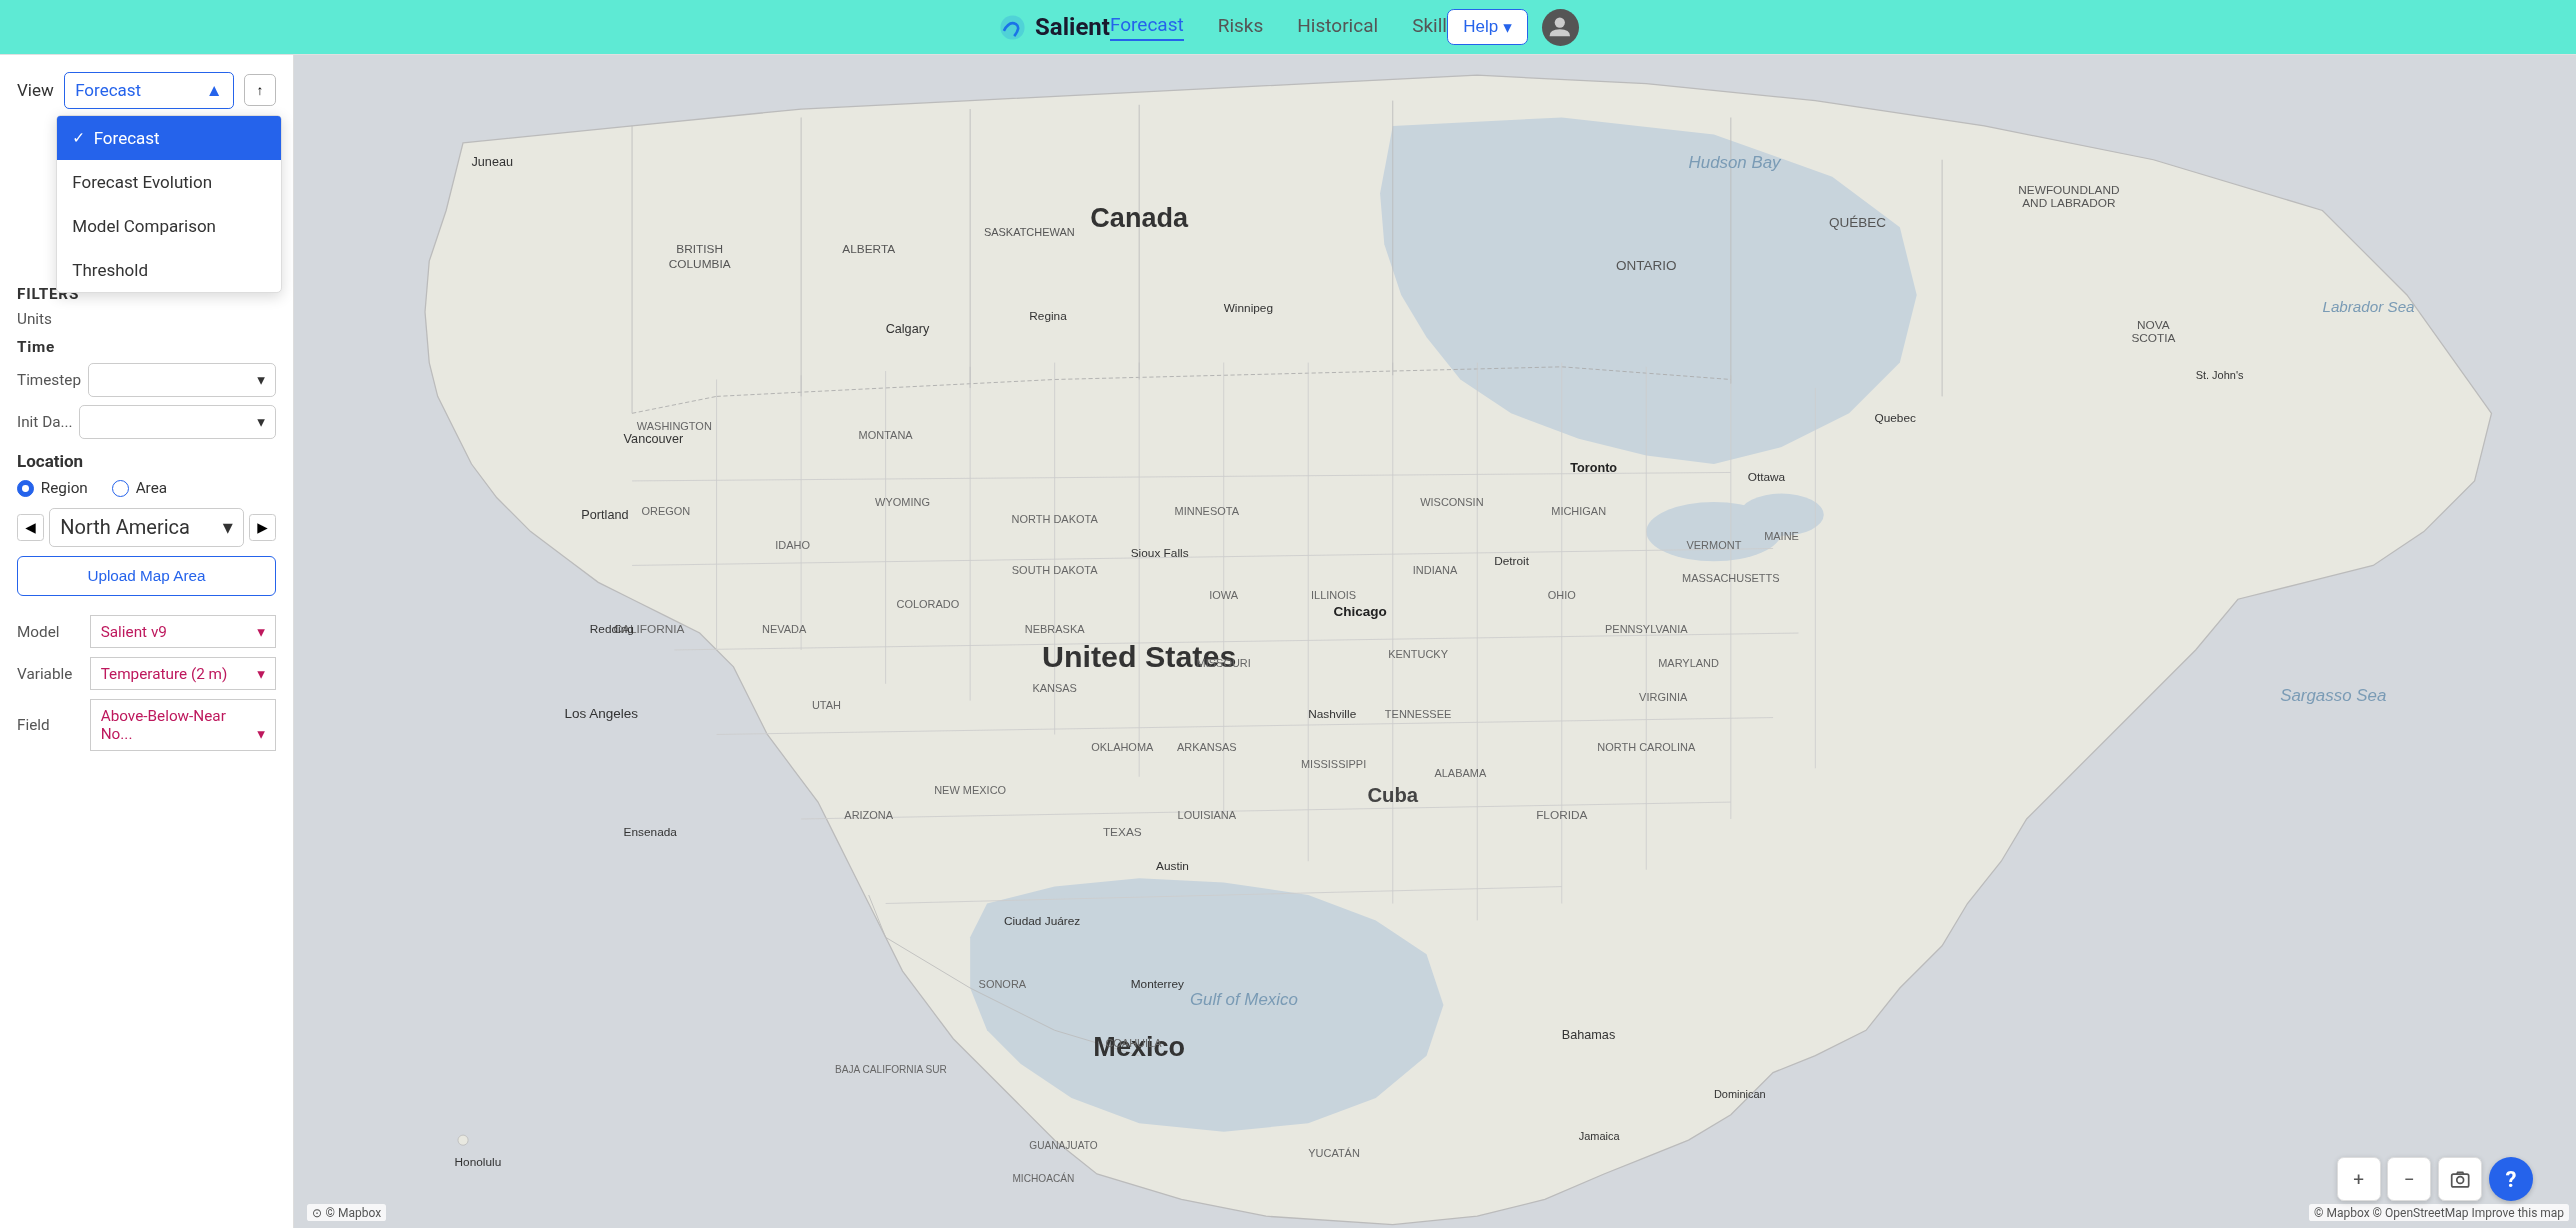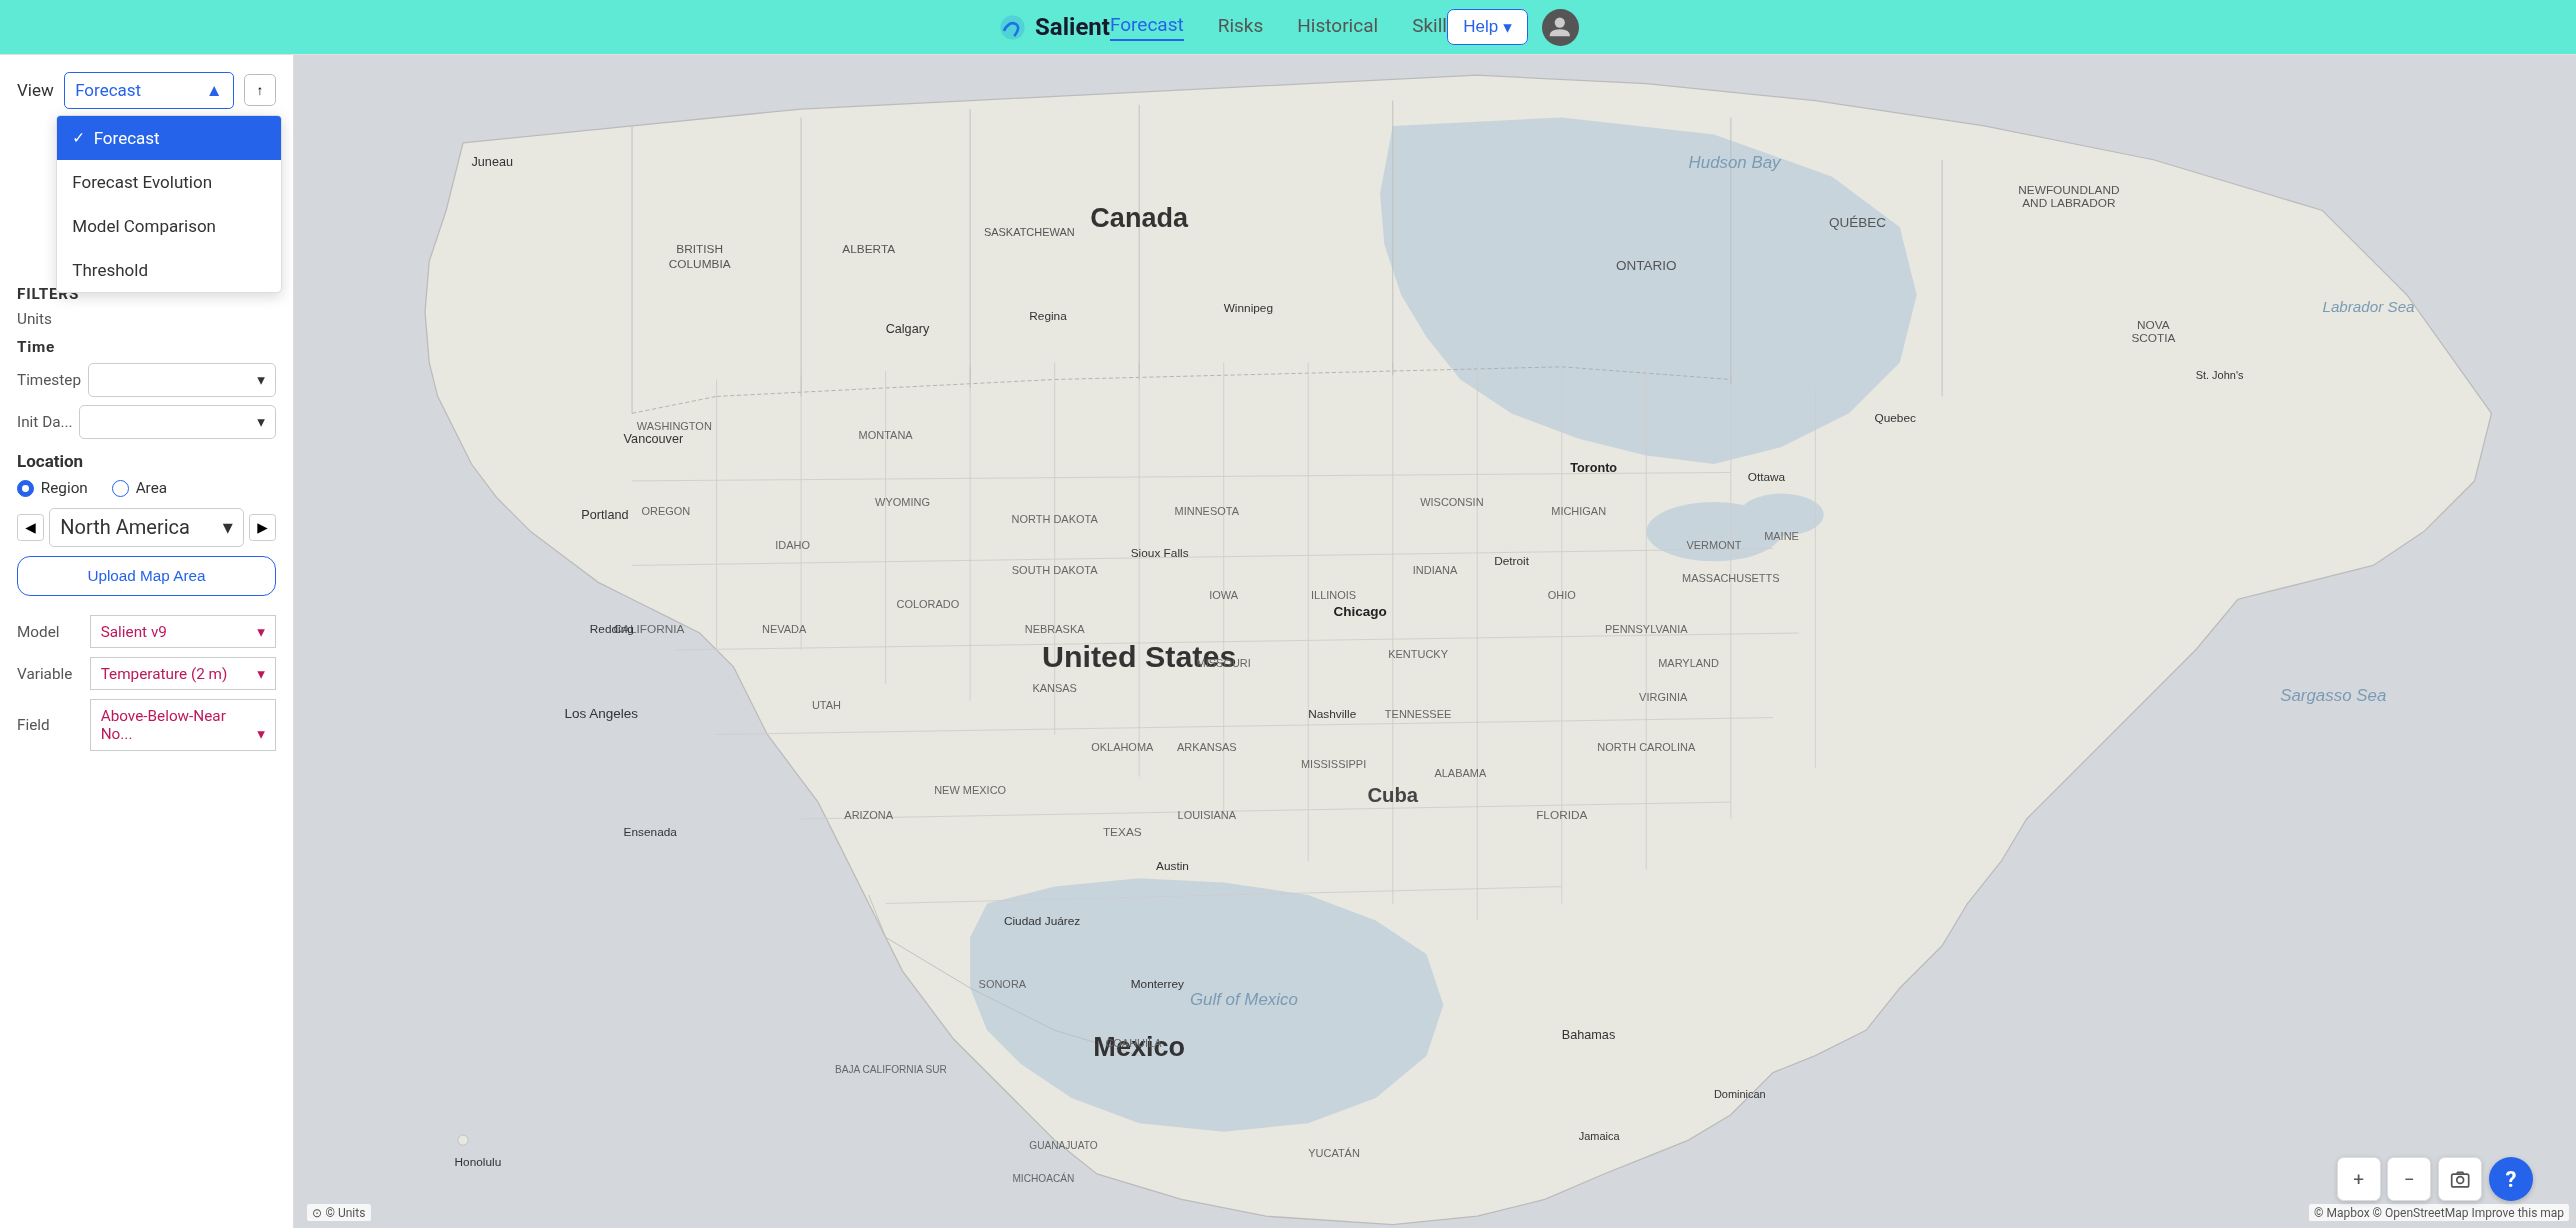--- a/index.html
+++ b/index.html
@@ -80,21 +80,21 @@
     .region-row { display: flex; align-items: center; gap: 5.1px; margin-bottom: 8.5px; }
     .nav-arrow { width: 27px; height: 27px; border: 0.9px solid #ccc; border-radius: 3.4px; display: flex; align-items: center; justify-content: center; cursor: pointer; background: #fff; font-size: 13.6px; }
     .region-select {
       flex: 1; display: flex; align-items: center; justify-content: space-between;
       border: 0.9px solid #ccc; border-radius: 5.1px; padding: 6.8px 10.2px;
       font-size: 20px; color: #333; cursor: pointer; background: #fff;
     }
 
     .upload-btn {
       width: 100%; padding: 10.2px; border: 1.7px solid #2563eb; color: #2563eb;
-      background: #fff; border-radius: 13px; font-size: 15.3px; cursor: pointer;
+      background: #fff; border-radius: 6px; font-size: 15.3px; cursor: pointer;
       margin-bottom: 12px;
       text-align: center;
     }
 
     .model-section { margin-top: 6.8px; }
     .model-row { display: flex; align-items: center; gap: 8.5px; margin-bottom: 8.5px; }
     .model-label { font-size: 15.3px; color: #555; min-width: 64px; }
     .model-select {
       flex: 1; display: flex; align-items: flex-end; justify-content: space-between;
       border: 0.9px solid #ccc; border-radius: 0; padding: 6.8px 10.2px;
@@ -440,21 +440,21 @@
     <text x="1200" y="1300" font-family="sans-serif" font-size="13" fill="#666">YUCATÁN</text>
     <text x="1500" y="1160" font-family="sans-serif" font-size="15" fill="#333">Bahamas</text>
     <text x="1680" y="1230" font-family="sans-serif" font-size="13" fill="#333">Dominican</text>
     <text x="1520" y="1280" font-family="sans-serif" font-size="13" fill="#333">Jamaica</text>
     <text x="190" y="1310" font-family="sans-serif" font-size="14" fill="#333">Honolulu</text>
   </svg>
 </div>
 
 <div class="mapbox-logo">
   <span>⊙</span>
-  <span>© Units</span>
+  <span>© Mapbox</span>
 </div>
 <div class="map-attribution">© Mapbox © OpenStreetMap Improve this map</div>
 
 <div class="map-controls">
   <div class="map-ctrl-btn">+</div>
   <div class="map-ctrl-btn">−</div>
   <div class="map-ctrl-btn">
     <svg width="20.4" height="20.4" viewBox="0 0 24 24">
       <rect x="2" y="6" width="20" height="15" rx="2" fill="none" stroke="#555" stroke-width="2"></rect>
       <circle cx="12" cy="13" r="4" fill="none" stroke="#555" stroke-width="2"></circle>

